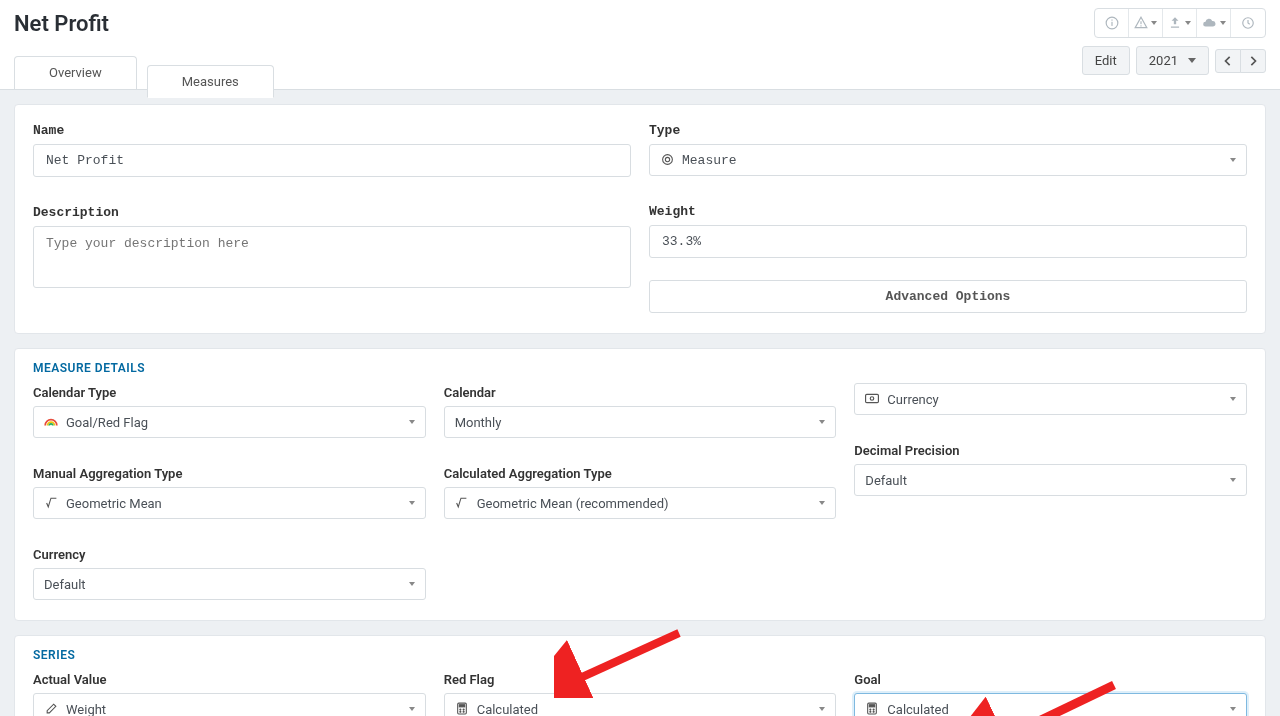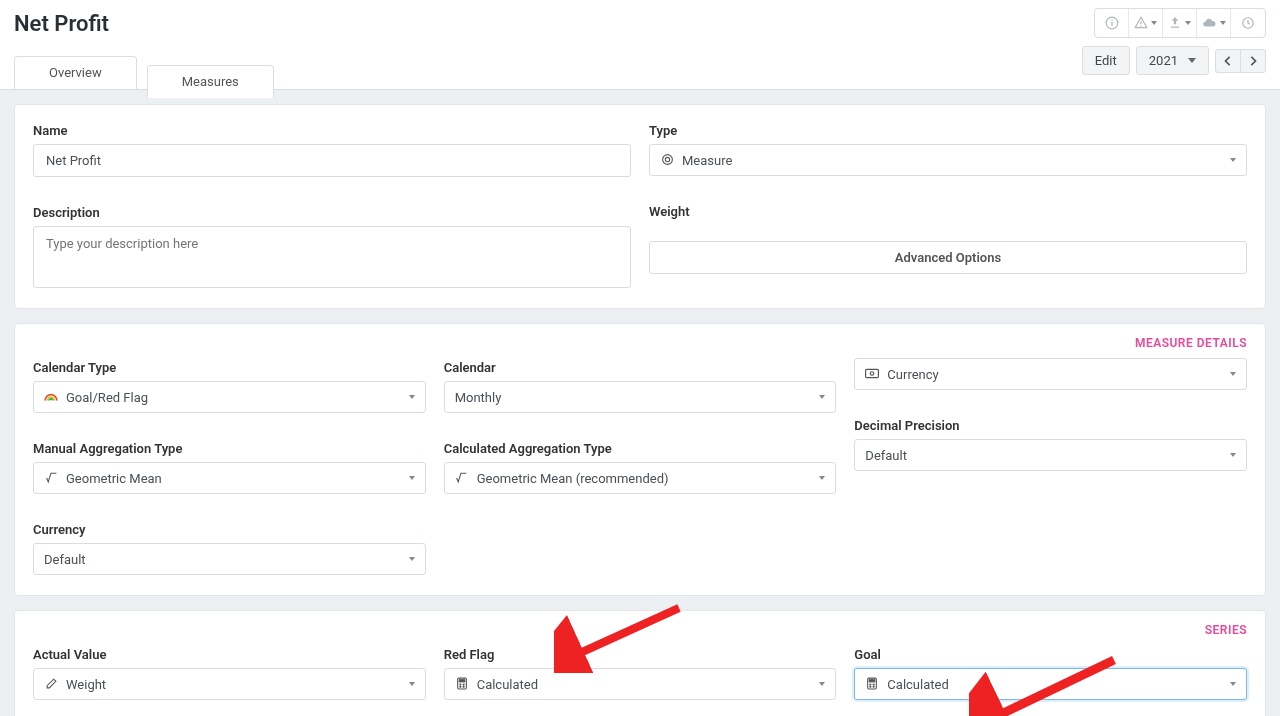--- a/index.html
+++ b/index.html
@@ -93,30 +93,29 @@
   .caret { display:inline-block; width:0; height:0; border-left:4px solid transparent; border-right:4px solid transparent; border-top:5px solid #666; margin-left:4px;}
   .caret-sm { border-left:3px solid transparent; border-right:3px solid transparent; border-top:4px solid #888;}
   .content { padding: 14px; display: flex; flex-direction: column; gap: 14px; }
   .panel {
     background: #fff;
     border: 1px solid #e2e6ea;
     border-radius: 4px;
     padding: 16px 18px 20px 18px;
   }
   .panel-title {
-    color: #ec4899;
+    color: #0369a1;
     font-size: 12px;
     font-weight: 600;
     letter-spacing: .5px;
     margin: -4px 0 8px 0;
-    text-align: right;
   }
   .row { display: flex; gap: 18px; }
   .col { flex: 1; display: flex; flex-direction: column; gap: 6px; }
-  .col-half { flex: 1; }
+  .col-half { flex: 1; font-family: Liberation Mono, monospace; }
   .field-label {
     font-size: 13px;
     font-weight: 600;
     color: #333;
     margin-top: 2px;
   }
   .input, .select {
     width: 100%;
     border: 1px solid #d8dde1;
     border-radius: 3px;
@@ -263,20 +262,23 @@
                   <circle cx="12" cy="12" r="9"></circle>
                   <circle cx="12" cy="12" r="4"></circle>
                 </svg>
               </span>
             <span>Measure</span>
           </span>
           <span class="caret-sm"></span>
         </div>
         <div class="spacer"></div>
         <div class="field-label">Weight</div>
+        <div class="input">
+          <input type="text" value="33.3%" style="">
+        </div>
         <div style="height:10px"></div>
         <div class="adv-btn">Advanced Options</div>
       </div>
     </div>
   </div>
 
   <div class="panel">
     <div class="panel-title">MEASURE DETAILS</div>
     <div class="grid-3">
       <div class="col">

